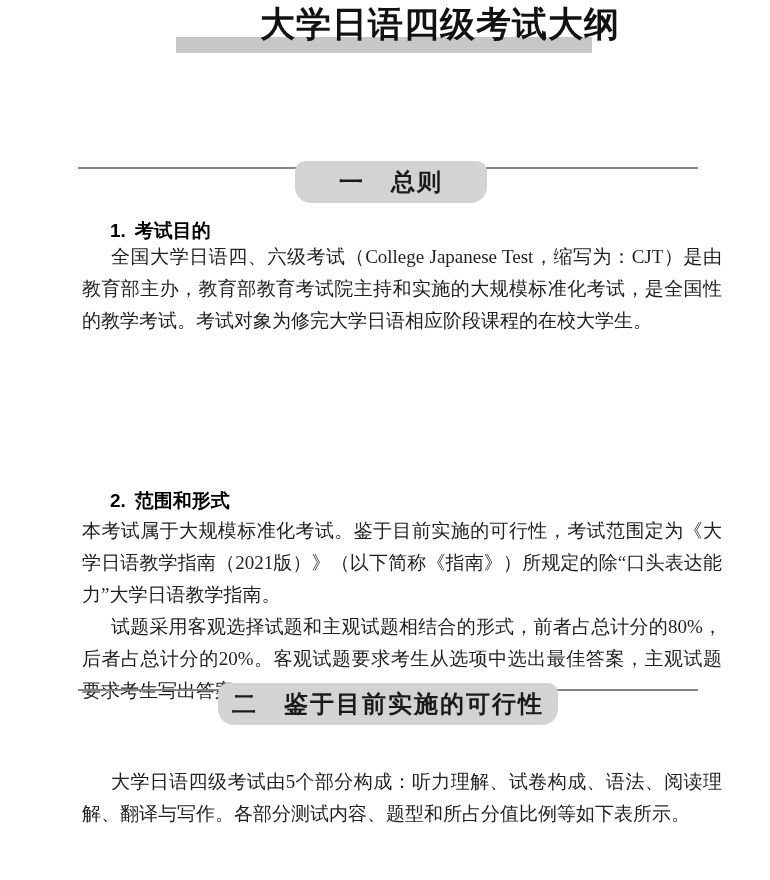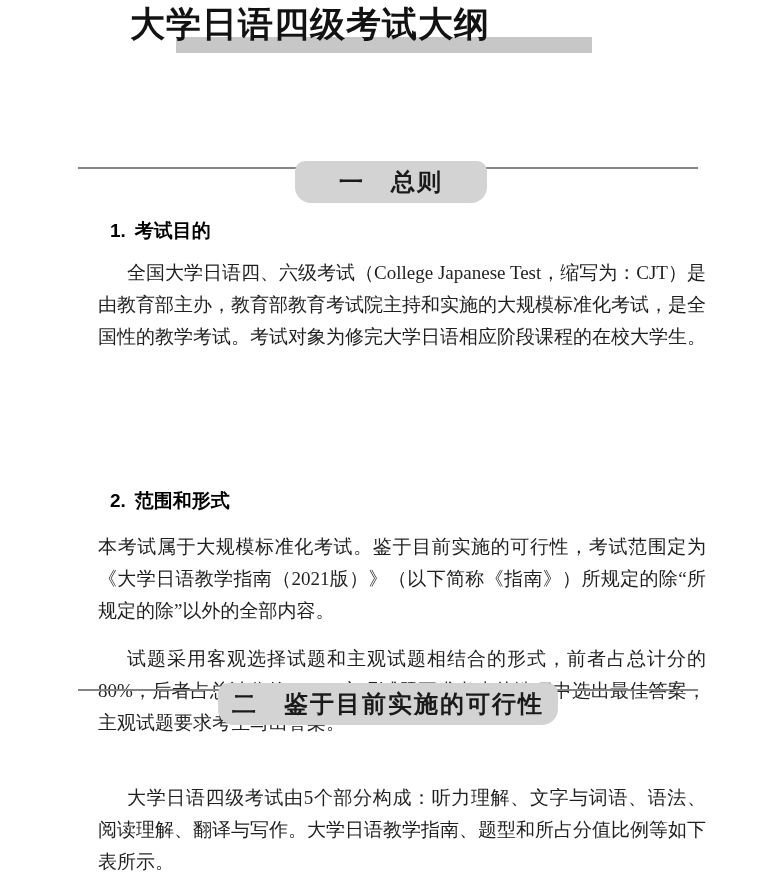--- a/index.html
+++ b/index.html
@@ -15,21 +15,21 @@
 
   
   .title-wrap { position: absolute; top: 0; left: 0; width: 770px; height: 64px; }
   .title-shadow-bar {
     position: absolute; left: 176px; top: 37px;
     width: 416px; height: 16px;
     background: #c7c7c7;
   }
   .page-title {
     position: absolute; left: 0; top: 2px; width: 620px;
-    margin: 0; text-align: center;
+    margin: 0; text-align: right;
     font-family: "Liberation Sans", sans-serif;
     font-weight: bold; font-size: 35px; line-height: 44px;
     letter-spacing: 1px; color: #121212;
   }
 
   
   .section-head { position: absolute; left: 0; width: 770px; height: 52px; }
   .section-head .rule {
     position: absolute; left: 78px; top: 12px;
     width: 620px; height: 2px; background: #858585;
@@ -66,21 +66,21 @@
   .h-1 { top: 218px; }
   .h-2 { top: 488px; }
   .h-3 { top: 740px; }
 
   
   .paras {
     position: absolute; left: 82px; width: 640px;
     font-size: 19px; line-height: 32px;
     text-align: justify; color: #1f1f1f;
   }
-  .paras p { margin: 16px; }
+  .paras p { margin: 0; }
   .paras p.indent { text-indent: 29px; }
   .p-group-1 { top: 241px; }
   .p-group-2 { top: 515px; }
   .p-group-3 { top: 766px; }
 </style>
 </head>
 <body>
 
 <div class="page">
 
@@ -104,31 +104,31 @@
 
   <div class="paras p-group-1">
     <p class="indent">全国大学日语四、六级考试（College Japanese Test，缩写为：CJT）是由教育部主办，教育部教育考试院主持和实施的大规模标准化考试，是全国性的教学考试。考试对象为修完大学日语相应阶段课程的在校大学生。</p>
   </div>
 
   <h2 class="heading h-2">
     <span class="h-num">2.</span><span>范围和形式</span>
   </h2>
 
   <div class="paras p-group-2">
-    <p>本考试属于大规模标准化考试。鉴于目前实施的可行性，考试范围定为《大学日语教学指南（2021版）》（以下简称《指南》）所规定的除“所规定的除”以外的全部内容。</p>
+    <p>本考试属于大规模标准化考试。鉴于目前实施的可行性，考试范围定为《大学日语教学指南（2021版）》（以下简称《指南》）所规定的除“口头表达能力”大学日语教学指南。</p>
     <p class="indent">试题采用客观选择试题和主观试题相结合的形式，前者占总计分的80%，后者占总计分的20%。客观试题要求考生从选项中选出最佳答案，主观试题要求考生写出答案。</p>
   </div>
 
   <div class="section-head section-head-2">
     <div class="rule"></div>
     <div class="ribbon ribbon-2">
       <span>二</span>
       <span class="num-gap"></span>
       <span>鉴于目前实施的可行性</span>
     </div>
   </div>
 
 
   <div class="paras p-group-3">
-    <p class="indent">大学日语四级考试由5个部分构成：听力理解、文字与词语、语法、阅读理解、翻译与写作。大学日语教学指南、题型和所占分值比例等如下表所示。</p>
+    <p class="indent">大学日语四级考试由5个部分构成：听力理解、试卷构成、语法、阅读理解、翻译与写作。各部分测试内容、题型和所占分值比例等如下表所示。</p>
   </div>
 
 </div>
 
 </body></html>

